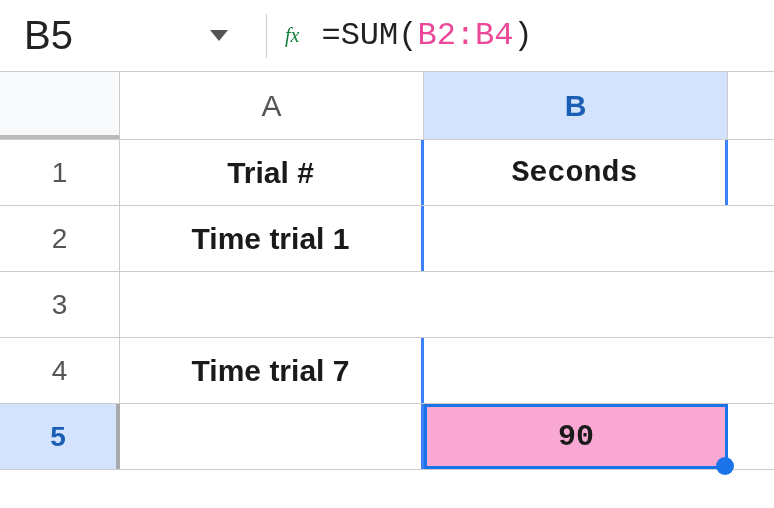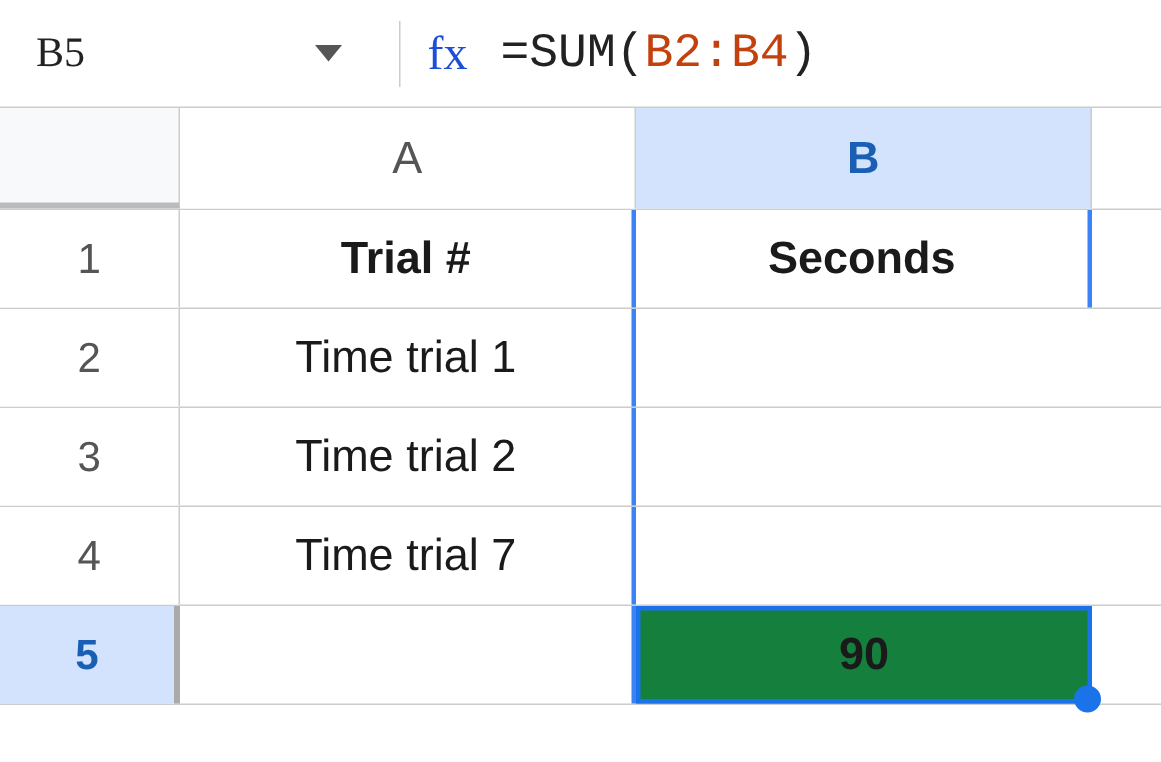--- a/index.html
+++ b/index.html
@@ -16,52 +16,52 @@
     }
     .formula-bar {
       display: flex;
       align-items: center;
       height: 72px;
       border-bottom: 1px solid #ccc;
       padding: 0 10px;
     }
     .cell-ref {
       width: 200px;
-      font-size: 28px;
+      font-size: 40px;
       color: #222;
       padding-left: 14px;
-      font-family: Liberation Serif, serif;
     }
     .dropdown-arrow {
       width: 0;
       height: 0;
       border-left: 9px solid transparent;
       border-right: 9px solid transparent;
       border-top: 11px solid #555;
       margin-right: 20px;
     }
     .divider {
       width: 1px;
       height: 44px;
       background: #ccc;
       margin: 0 18px;
     }
     .fx-label {
-      font-size: 32px;
-      color: #1d4ed8;
+      font-size: 20px;
+      font-style: italic;
+      color: #15803d;
       font-family: Georgia, serif;
       margin-right: 22px;
     }
     .formula-text {
       font-size: 32px;
       font-family: 'Courier New', monospace;
       color: #222;
     }
     .formula-ref {
-      color: #c2410c;
+      color: #ec4899;
     }
     .sheet {
       display: flex;
       flex-direction: column;
     }
     .header-row {
       display: flex;
       height: 68px;
       border-bottom: 1px solid #ccc;
     }
@@ -109,25 +109,25 @@
       color: #1a5fb4;
     }
     .cell {
       display: flex;
       align-items: center;
       justify-content: center;
       border-right: 3px solid #3b82f6;
       font-size: 30px;
       color: #1a1a1a;
     }
-    .cell.col-a { width: 304px; }
-    .cell.col-b { width: 304px; }
+    .cell.col-a { width: 304px; font-weight: bold; }
+    .cell.col-b { width: 304px; font-family: Liberation Mono, monospace; }
     .cell.bold { font-weight: bold; }
     .cell.selected {
-      background: #15803d;
+      background: #f9a8d4;
       border: 3px solid #1a73e8;
       position: relative;
       justify-content: center;
     }
     .selection-handle {
       position: absolute;
       bottom: -9px;
       right: -9px;
       width: 18px;
       height: 18px;
@@ -164,21 +164,20 @@
     <div class="cell col-b bold">Seconds</div>
   </div>
 
   <div class="row">
     <div class="row-header">2</div>
     <div class="cell col-a">Time trial 1</div>
   </div>
 
   <div class="row">
     <div class="row-header">3</div>
-    <div class="cell col-a">Time trial 2</div>
   </div>
 
   <div class="row">
     <div class="row-header">4</div>
     <div class="cell col-a">Time trial 7</div>
   </div>
 
   <div class="row row-last">
     <div class="row-header selected">5</div>
     <div class="cell col-a"></div>

